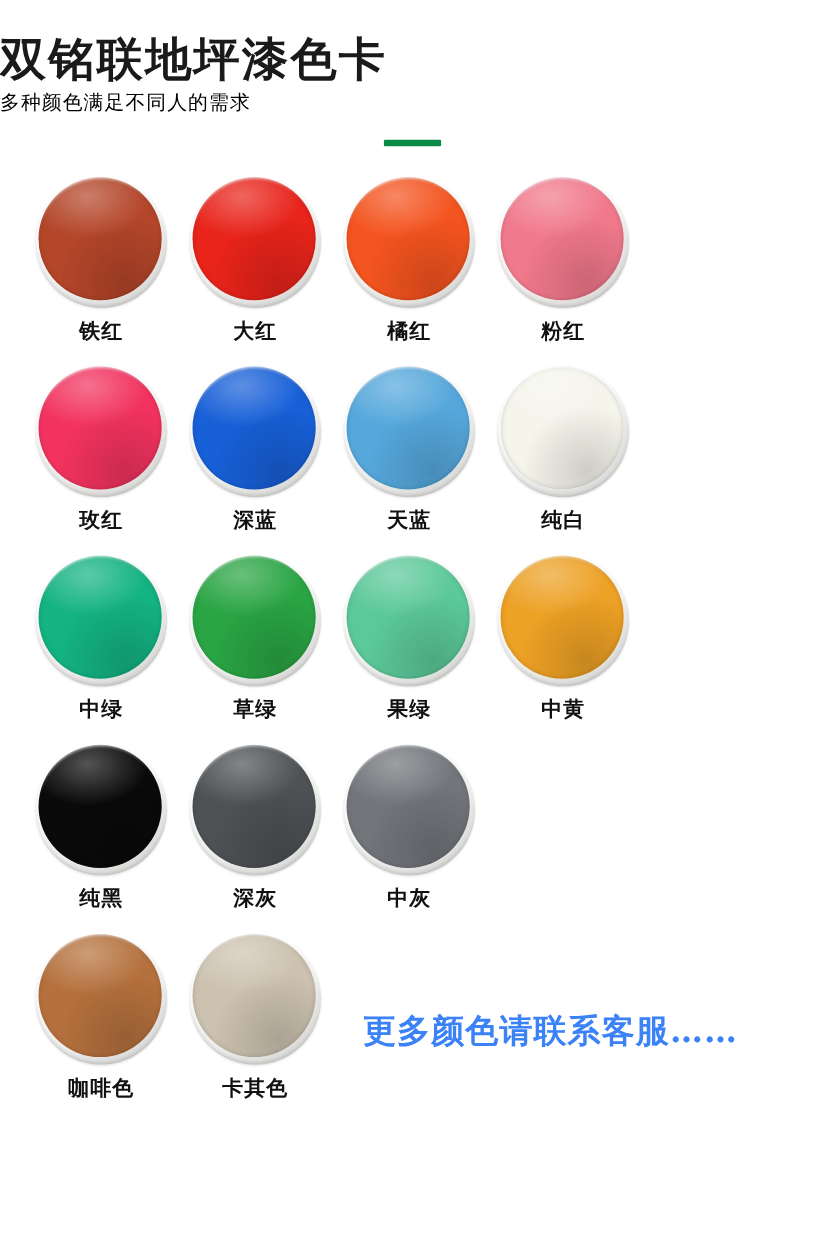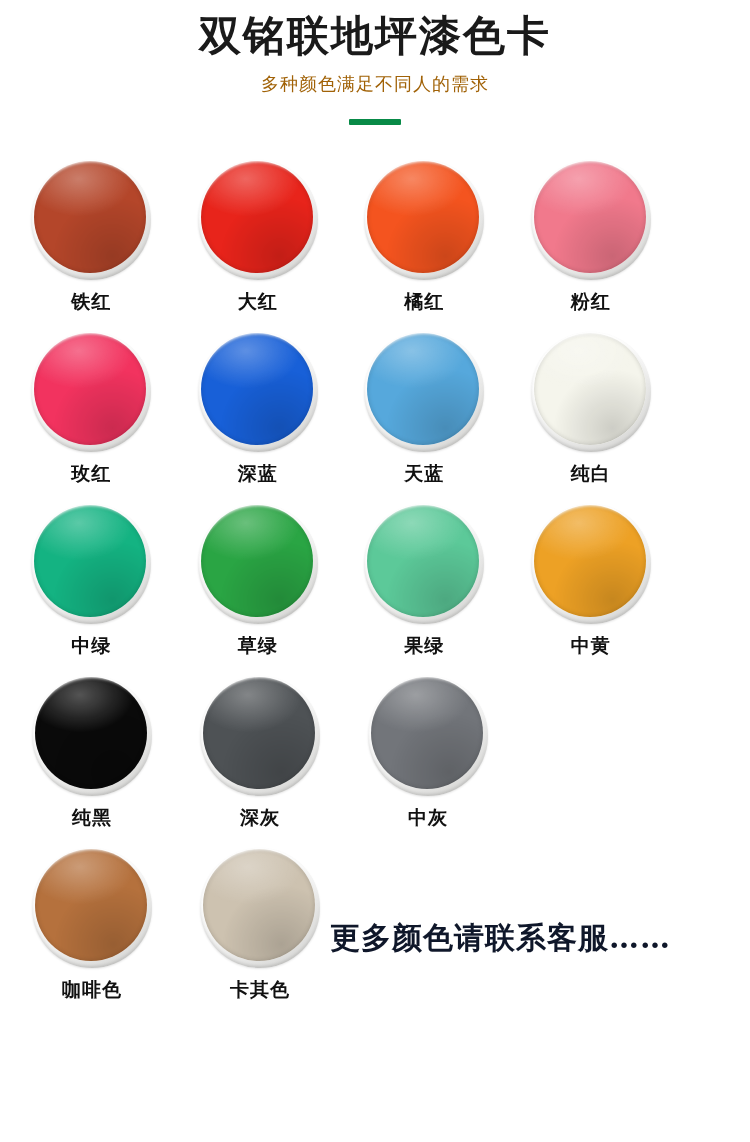--- a/index.html
+++ b/index.html
@@ -13,39 +13,39 @@
     height: 1142px;
     position: relative;
     overflow: hidden;
     font-family: "DejaVu Sans", sans-serif;
     -webkit-font-smoothing: antialiased;
   }
 
   
   .header {
     width: 750px;
-    padding-top: 10px;
-    text-align: center;
+    padding-top: 28px;
+    text-align: left;
   }
   .main-title {
     font-family: "DejaVu Serif", serif;
     font-weight: bold;
     font-size: 42px;
     line-height: 52px;
     letter-spacing: 2px;
     color: #1a1a1a;
     margin: 0;
   }
   .sub-title {
-    font-family: Liberation Mono, monospace;
+    font-family: Liberation Sans, sans-serif;
     font-size: 18px;
     line-height: 26px;
     letter-spacing: 1px;
-    color: #a16207;
-    margin: 10px 0 0 0;
+    color: #000000;
+    margin: 0 0 0 0;
   }
   .divider-wrap {
     width: 750px;
     text-align: center;
     margin-top: 12px;
   }
   .divider-bar {
     display: inline-block;
     width: 52px;
     height: 6px;
@@ -59,21 +59,20 @@
     top: 160px;
     left: 0;
     width: 750px;
   }
   .grid-row {
     display: flex;
     width: 660px;
     padding-left: 22px;
     box-sizing: border-box;
     margin-bottom: 10px;
-    gap: 28px;
   }
   .swatch {
     width: 140px;
     height: 162px;
     position: relative;
     display: flex;
     flex-direction: column;
     align-items: center;
   }
 
@@ -138,21 +137,21 @@
   
   .footer-note {
     position: absolute;
     left: 330px;
     top: 918px;
     font-family: "DejaVu Serif", serif;
     font-weight: bold;
     font-size: 30px;
     line-height: 40px;
     letter-spacing: 1px;
-    color: #0f172a;
+    color: #3b82f6;
     white-space: nowrap;
   }
 </style>
 </head>
 <body>
 
 <div class="header">
   <h1 class="main-title">双铭联地坪漆色卡</h1>
   <p class="sub-title">多种颜色满足不同人的需求</p>
   <div class="divider-wrap">

